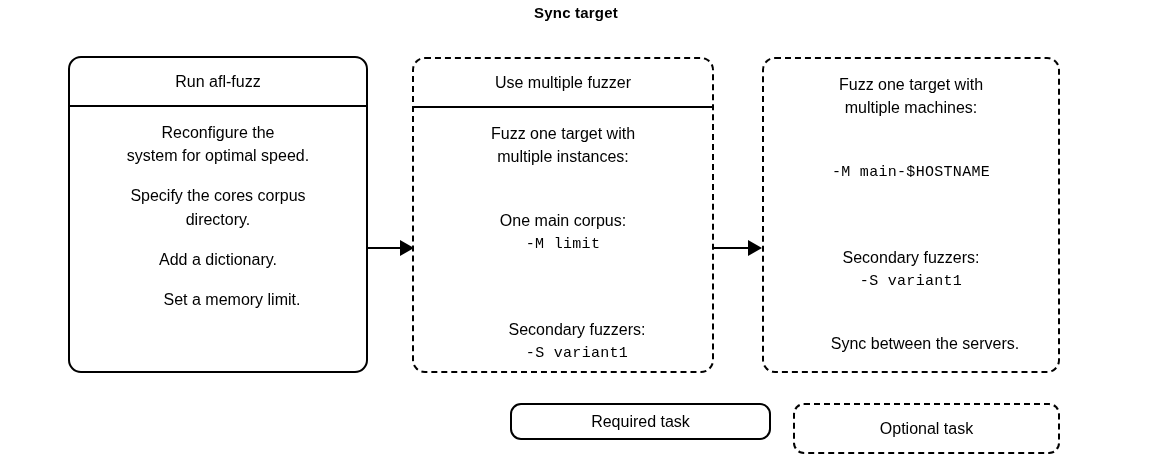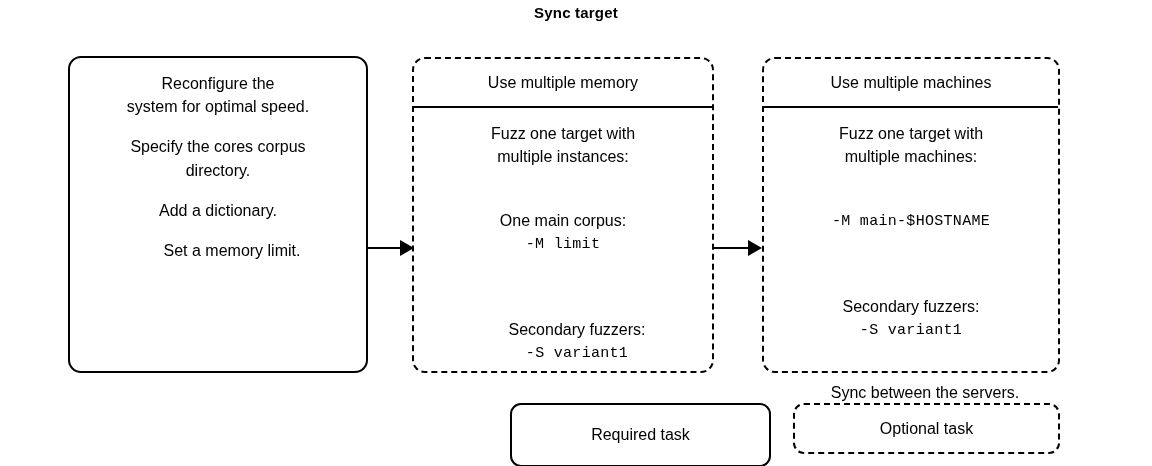--- a/index.html
+++ b/index.html
@@ -98,39 +98,40 @@
   }
   .legend-box.solid { border: 2px solid #000000; }
   .legend-box.dashed { border: 2px dashed #000000; }
 </style>
 </head>
 <body>
 
 <div id="diagram-title">Sync target</div>
 
 <div class="node solid" style="left:68px; top:56px; width:300px; height:317px;">
+  <div class="node-header">Run afl-fuzz</div>
   <div class="node-body">
     <p class="para">Reconfigure the
 system for optimal speed.</p>
     <p class="para">Specify the cores corpus
 directory.</p>
     <p class="para">Add a dictionary.</p>
     <p class="para">Set a memory limit.</p>
   </div>
 </div>
 
 <div class="arrow" style="left:368px; top:237px; width:46px;">
   <svg width="46" height="22" viewBox="0 0 46 22">
     <line x1="0" y1="11" x2="34" y2="11" stroke="#000000" stroke-width="2"></line>
     <polygon points="32,3 46,11 32,19" fill="#000000"></polygon>
   </svg>
 </div>
 
 <div class="node dashed" style="left:412px; top:57px; width:302px; height:316px;">
-  <div class="node-header">Use multiple memory</div>
+  <div class="node-header">Use multiple fuzzer</div>
   <div class="node-body">
     <p class="para">Fuzz one target with
 multiple instances:</p>
     <div class="para">
       <span>One main corpus:</span>
       <div class="cmd">-M limit</div>
     </div>
     <div class="para">
       <span>Secondary fuzzers:</span>
       <div class="cmd">-S variant1</div>
@@ -139,34 +140,33 @@
 </div>
 
 <div class="arrow" style="left:714px; top:237px; width:48px;">
   <svg width="48" height="22" viewBox="0 0 48 22">
     <line x1="0" y1="11" x2="36" y2="11" stroke="#000000" stroke-width="2"></line>
     <polygon points="34,3 48,11 34,19" fill="#000000"></polygon>
   </svg>
 </div>
 
 <div class="node dashed" style="left:762px; top:57px; width:298px; height:316px;">
-  <div class="node-header">Use multiple machines</div>
   <div class="node-body">
     <p class="para">Fuzz one target with
 multiple machines:</p>
     <div class="para">
       <div class="cmd">-M main-$HOSTNAME</div>
     </div>
     <div class="para">
       <span>Secondary fuzzers:</span>
       <div class="cmd">-S variant1</div>
     </div>
     <p class="para">Sync between the servers.</p>
   </div>
 </div>
 
-<div class="legend-box solid" style="left:510px; top:403px; width:261px; height:64px;">
+<div class="legend-box solid" style="left:510px; top:403px; width:261px; height:37px;">
   <span>Required task</span>
 </div>
 
 <div class="legend-box dashed" style="left:793px; top:403px; width:267px; height:51px;">
   <span>Optional task</span>
 </div>
 
 </body></html>

